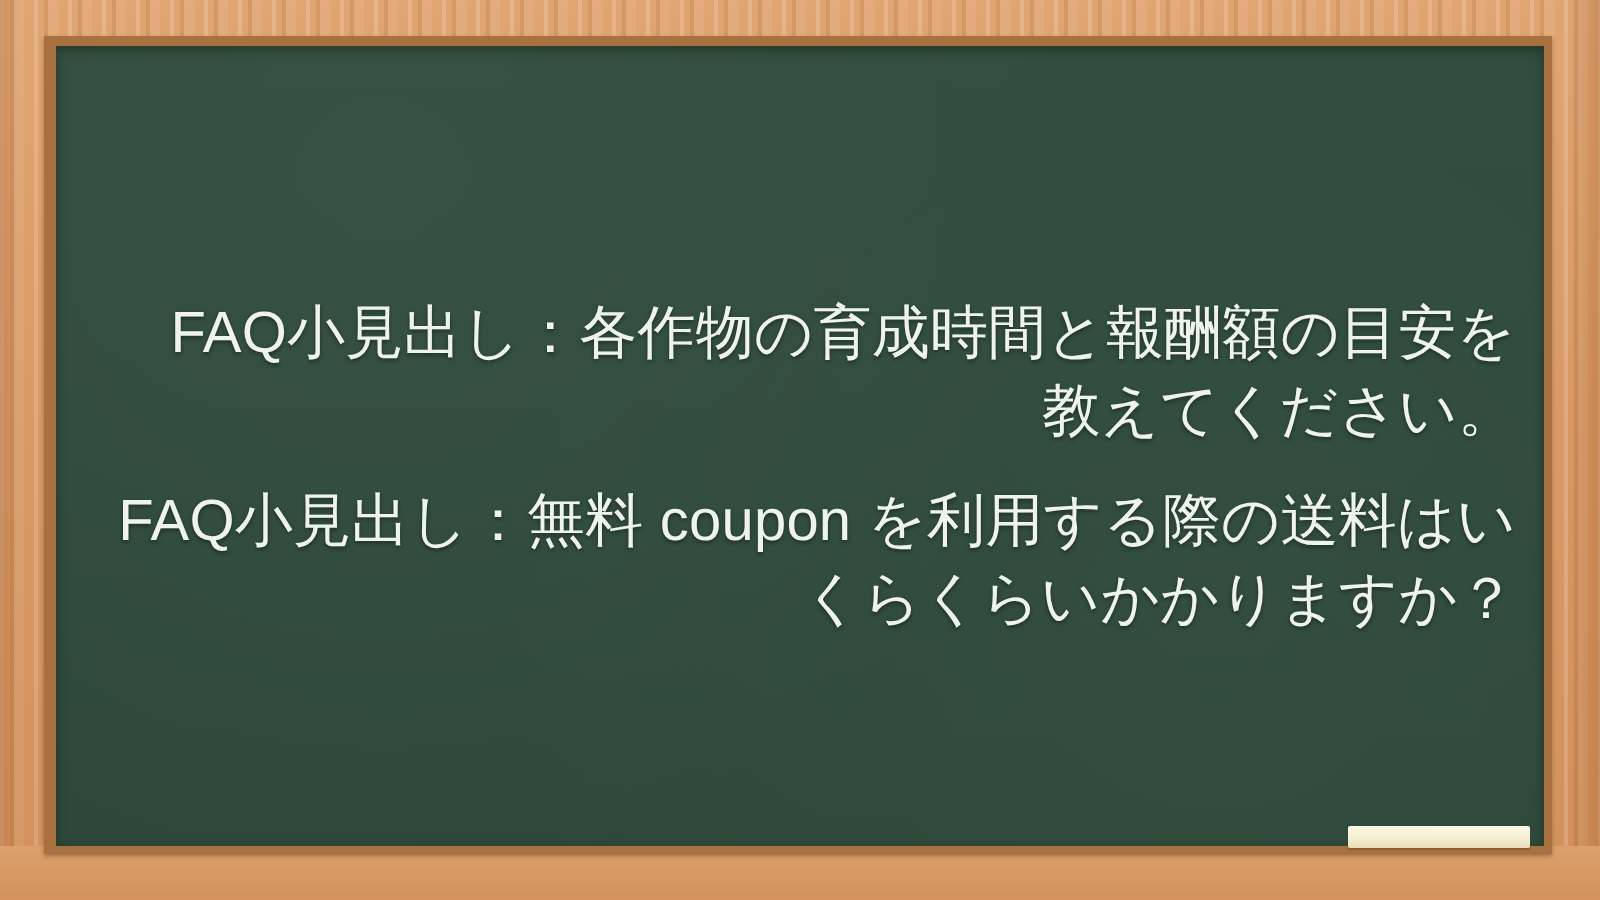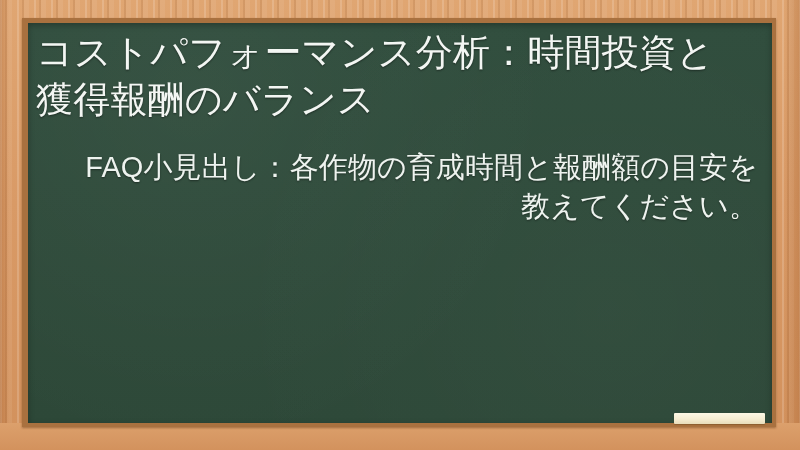--- a/index.html
+++ b/index.html
@@ -157,23 +157,23 @@
 
   <div class="wood-frame"></div>
   <div class="frame-shade-left"></div>
   <div class="frame-shade-right"></div>
   <div class="wood-ledge"></div>
 
   <div class="board-bevel"></div>
 
   <div class="board">
 
-    <div class="board-title">コストパフォーマンス分析：時間投資と獲得報酬のバランス</div>
 
     <ul class="faq-list">
       <li class="faq-item">FAQ小見出し：各作物の育成時間と報酬額の目安を教えてください。</li>
+      <li class="faq-item">FAQ小見出し：無料 coupon を利用する際の送料はいくらくらいかかりますか？</li>
     </ul>
 
   </div>
 
   <div class="chalk-stick"></div>
 
 </div>
 
 </body></html>

